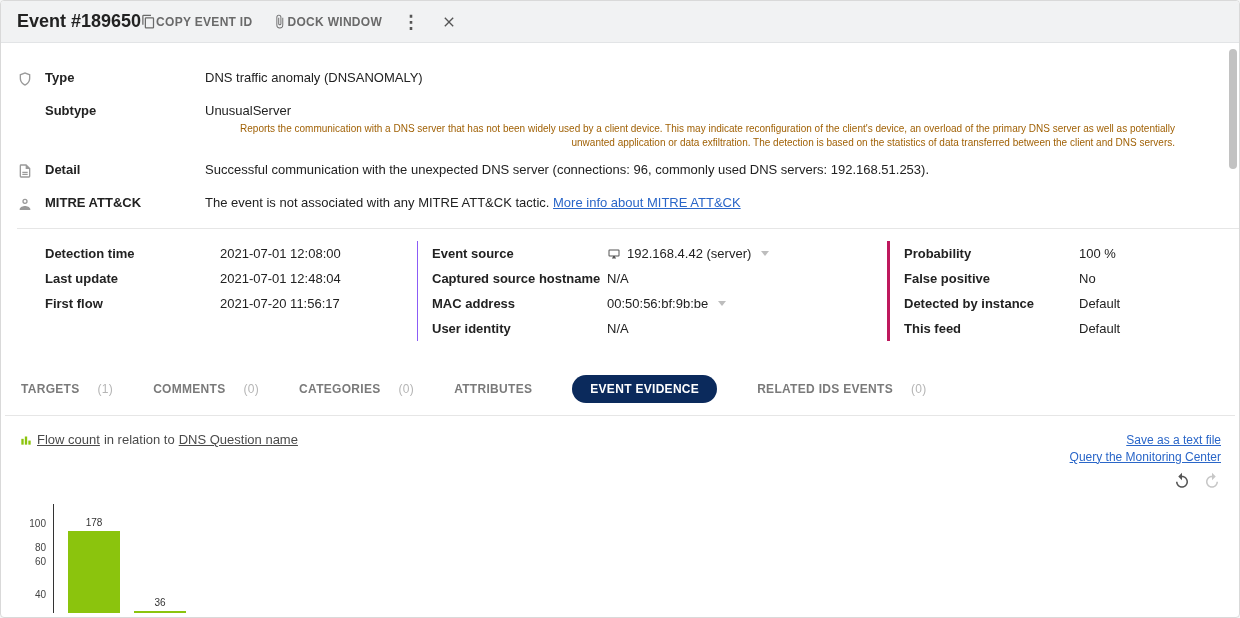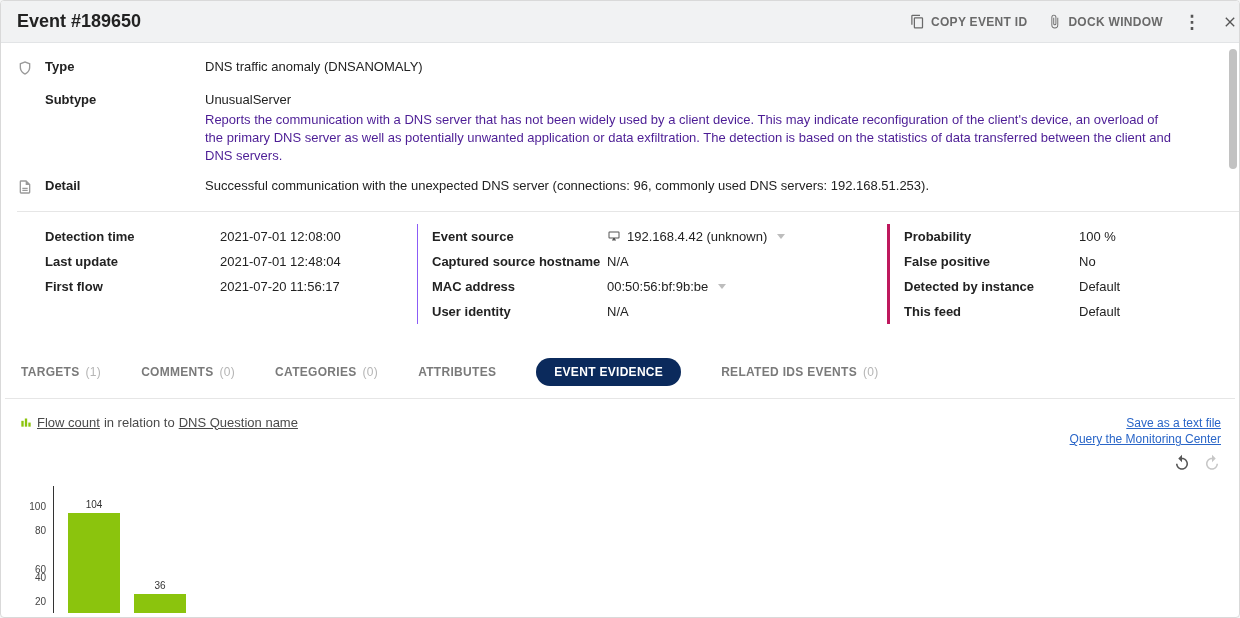--- a/index.html
+++ b/index.html
@@ -1,58 +1,58 @@
 <!DOCTYPE html>
 <html><head>
 <meta charset="utf-8">
 <style>
   * { box-sizing: border-box; margin: 0; padding: 0; }
   html, body { width: 1240px; height: 618px; font-family: Arial, Helvetica, sans-serif; background: #f5f6f7; color: #333; }
   .panel { width: 1240px; height: 618px; background: #fff; border: 1px solid #d9d9d9; border-radius: 4px; overflow: hidden; position: relative; }
 
   
-  .hdr { display: flex; align-items: center; justify-content: space-between; padding: 10px 0 10px 16px; background: #f1f2f3; border-bottom: 1px solid #e2e4e6; }
+  .hdr { display: flex; align-items: center; justify-content: flex-start; padding: 10px 0 10px 16px; background: #f1f2f3; border-bottom: 1px solid #e2e4e6; }
   .hdr-title { font-size: 18px; font-weight: 700; color: #222; }
   .hdr-actions { display: flex; align-items: center; gap: 20px; }
-  .hdr-btn { display: flex; align-items: center; gap: 6px; font-size: 12px; font-weight: 600; color: #6a6a6a; cursor: pointer; letter-spacing: 0.3px; }
+  .hdr-btn { display: flex; align-items: center; font-size: 12px; font-weight: 600; color: #6a6a6a; cursor: pointer; letter-spacing: 0.3px; }
   .hdr-btn svg { width: 15px; height: 15px; fill: #6a6a6a; }
   .hdr-icon { width: 18px; height: 18px; display: flex; align-items: center; justify-content: center; cursor: pointer; color: #555; }
   .hdr-icon svg { width: 16px; height: 16px; fill: #555; }
   .vmore { font-size: 18px; font-weight: 700; color: #555; cursor: pointer; }
 
   
   .body { height: calc(618px - 48px); overflow-y: auto; position: relative; }
   .scrollbar-vis { position: absolute; right: 2px; top: 48px; width: 8px; height: 120px; background: #c2c2c2; border-radius: 4px; }
 
   
-  .info { padding: 10px 0 10px 16px; }
+  .info { padding: 10px 0 10px 16px; margin-top: 11px; }
   .row { display: flex; align-items: flex-start; padding: 6px 0; }
   .row .icon-col { width: 28px; flex: 0 0 28px; padding-top: 1px; }
   .row .icon-col svg { width: 16px; height: 16px; fill: #9a9a9a; }
   .row .label-col { width: 160px; flex: 0 0 160px; font-size: 13px; font-weight: 700; color: #222; }
   .row .val-col { flex: 1; font-size: 13px; color: #222; }
-  .sub-desc { font-size: 13px; color: #4c1d95; margin-top: 4px; line-height: 1.4; max-width: 970px; }
+  .sub-desc { font-size: 10px; color: #a16207; margin-top: 4px; line-height: 1.4; max-width: 970px; text-align: right; }
   .link { color: #2a66c8; text-decoration: underline; cursor: pointer; }
 
   hr.sep { border: none; border-top: 1px solid #e6e6e6; margin: 6px 0; }
 
   
   .grid3 { display: flex; padding: 6px 0 10px 0; }
   .gcol { padding: 0 14px; }
   .gcol:nth-child(1) { flex: 0 0 400px; padding-left: 28px; }
   .gcol:nth-child(2) { flex: 0 0 470px; border-left: 1px solid #8b5cf6; }
   .gcol:nth-child(3) { flex: 1; border-left: 3px solid #be185d; }
   .kv { display: flex; align-items: center; padding: 5px 0; font-size: 13px; }
   .kv .k { font-weight: 700; color: #222; width: 175px; flex: 0 0 175px; }
   .kv .v { color: #222; display: flex; align-items: center; gap: 6px; }
   .kv .caret { width: 0; height: 0; border-left: 4px solid transparent; border-right: 4px solid transparent; border-top: 5px solid #bdbdbd; display: inline-block; margin-left: 4px; }
 
   
   .tabs { display: flex; align-items: center; gap: 40px; padding: 14px 16px 12px 16px; border-bottom: 1px solid #e6e6e6; margin: 0 4px; }
-  .tab { font-size: 12px; font-weight: 700; color: #7a7a7a; letter-spacing: 0.3px; cursor: pointer; display: flex; align-items: center; gap: 6px; }
+  .tab { font-size: 12px; font-weight: 700; color: #7a7a7a; letter-spacing: 0.3px; cursor: pointer; display: flex; align-items: center; gap: 18px; }
   .tab .count { color: #b5b5b5; font-weight: 400; }
   .tab.active { background: #0b2a5c; color: #fff; padding: 7px 18px; border-radius: 16px; }
 
   
   .evidence { padding: 16px 18px; position: relative; }
   .ev-hdr { display: flex; justify-content: space-between; align-items: flex-start; }
   .ev-title { font-size: 13px; color: #4a4a4a; display: flex; align-items: center; gap: 4px; }
   .ev-title svg { width: 14px; height: 14px; }
   .ev-title .u { text-decoration: underline; }
   .ev-links { text-align: right; font-size: 12px; }
@@ -127,20 +127,33 @@
       <div class="row">
         <div class="icon-col">
           <svg viewBox="0 0 24 24">
               <path d="M14 2H6a2 2 0 0 0-2 2v16a2 2 0 0 0 2 2h12a2 2 0 0 0 2-2V8l-6-6zm4 18H6V4h7v5h5v11zM8 13h8v2H8zm0 3h8v2H8z"></path>
             </svg>
         </div>
         <div class="label-col">Detail</div>
         <div class="val-col">Successful communication with the unexpected DNS server (connections: 96, commonly used DNS servers: 192.168.51.253).</div>
       </div>
 
+      <div class="row">
+        <div class="icon-col">
+          <svg viewBox="0 0 24 24">
+              <path d="M12 4a4 4 0 1 0 0 8 4 4 0 0 0 0-8zm0 6a2 2 0 1 1 0-4 2 2 0 0 1 0 4zM4 20c0-3.3 5.3-5 8-5s8 1.7 8 5v1H4v-1z"></path>
+            </svg>
+        </div>
+        <div class="label-col">MITRE ATT&amp;CK</div>
+        <div class="val-col">
+          <span>The event is not associated with any MITRE ATT&amp;CK tactic.</span>
+          <span> </span>
+          <span class="link">More info about MITRE ATT&amp;CK</span>
+        </div>
+      </div>
 
       <hr class="sep">
 
       <div class="grid3">
         <div class="gcol">
           <div class="kv">
               <div class="k">Detection time</div>
               <div class="v">2021-07-01 12:08:00</div>
             </div>
           <div class="kv">
@@ -153,21 +166,21 @@
             </div>
         </div>
 
         <div class="gcol">
           <div class="kv">
             <div class="k">Event source</div>
             <div class="v">
               <svg width="14" height="12" viewBox="0 0 24 24" fill="#555">
                   <path d="M21 3H3a2 2 0 0 0-2 2v10a2 2 0 0 0 2 2h7v2H8v2h8v-2h-2v-2h7a2 2 0 0 0 2-2V5a2 2 0 0 0-2-2zm0 12H3V5h18v10z"></path>
                 </svg>
-              <span>192.168.4.42 (unknown)</span>
+              <span>192.168.4.42 (server)</span>
               <span class="caret"></span>
             </div>
           </div>
           <div class="kv">
               <div class="k">Captured source hostname</div>
               <div class="v">N/A</div>
             </div>
           <div class="kv">
             <div class="k">MAC address</div>
             <div class="v">
@@ -253,27 +266,27 @@
                 </svg></span>
           </div>
         </div>
       </div>
 
       <div class="chart-wrap">
         <div class="chart">
           <div class="yaxis">
               <div class="ytick" style="bottom: 23px;">20</div>
               <div class="ytick" style="bottom: 47.2727px;">40</div>
-              <div class="ytick" style="bottom: 55px;">60</div>
+              <div class="ytick" style="bottom: 81px;">60</div>
               <div class="ytick" style="bottom: 94.5455px;">80</div>
               <div class="ytick" style="bottom: 118.182px; margin-left: 22px;">100</div>
             </div>
           <div class="bars">
               <div class="bar-group">
-                <div class="bar-label">104</div>
+                <div class="bar-label">178</div>
                 <div class="bar" style="height: 122.909px;"></div>
               </div>
               <div class="bar-group">
                 <div class="bar-label">36</div>
                 <div class="bar" style="height: 42.5455px;"></div>
               </div>
             </div>
         </div>
 
       </div>

